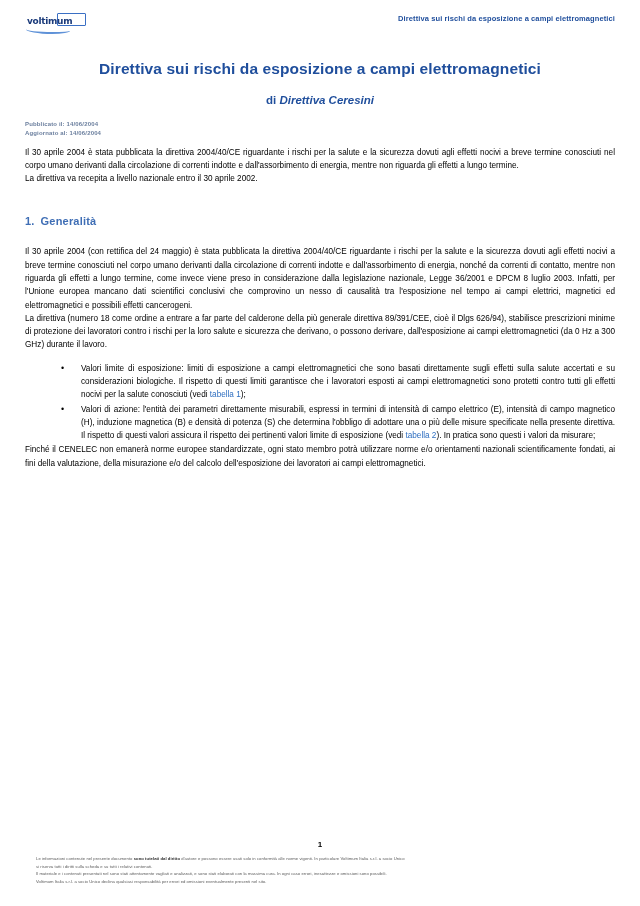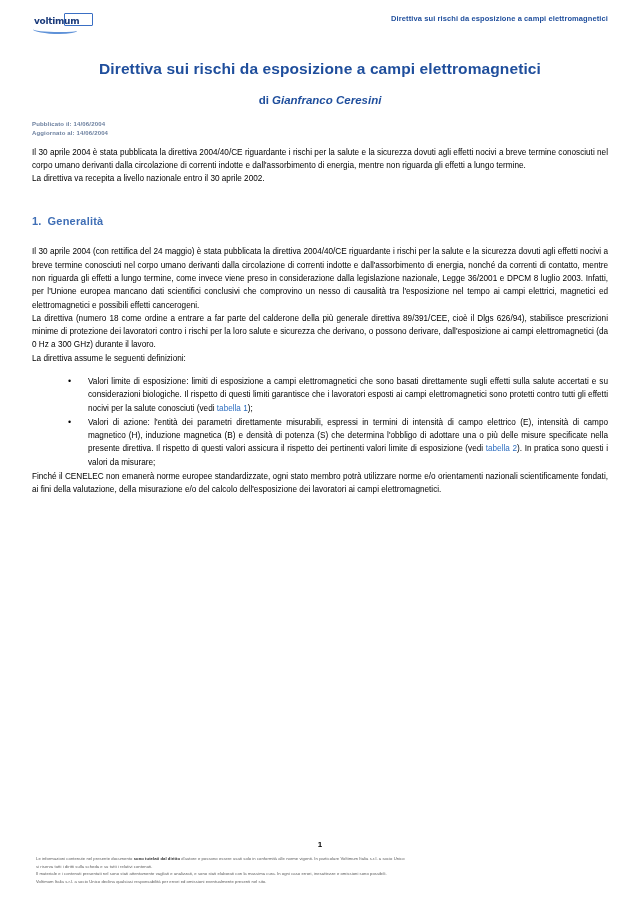--- a/index.html
+++ b/index.html
@@ -13,21 +13,21 @@
     font-family: "Liberation Sans", sans-serif;
     color: #000000;
     position: relative;
     overflow: hidden;
   }
   .page {
     position: relative;
     width: 640px;
     height: 906px;
     box-sizing: border-box;
-    padding: 0 32px;
+    padding: 0 25px;
   }
 
   
   .header {
     position: relative;
     height: 38px;
     padding-top: 12px;
   }
   .logo {
     position: absolute;
@@ -205,41 +205,40 @@
       <div class="logo-box"></div>
       <div class="logo-wordmark">voltimum</div>
       <div class="logo-swoosh"></div>
     </div>
     <div class="running-head">Direttiva sui rischi da esposizione a campi elettromagnetici</div>
   </div>
 
   <h1 class="doc-title">Direttiva sui rischi da esposizione a campi elettromagnetici</h1>
 
   <div class="byline">
-    <span>di </span><span class="name">Gianfranco Ceresini</span>
+    <span>di </span><span class="name">Direttiva Ceresini</span>
   </div>
 
   <div class="dates">
     <div>Pubblicato il: 14/06/2004</div>
     <div>Aggiornato al: 14/06/2004</div>
   </div>
 
   <div class="intro">
     <p class="body">Il 30 aprile 2004 è stata pubblicata la direttiva 2004/40/CE riguardante i rischi per la salute e la sicurezza dovuti agli effetti nocivi a breve termine conosciuti nel corpo umano derivanti dalla circolazione di correnti indotte e dall'assorbimento di energia, mentre non riguarda gli effetti a lungo termine.</p>
     <p class="body">La direttiva va recepita a livello nazionale entro il 30 aprile 2002.</p>
   </div>
 
   <h2 class="section">
     <span class="num">1.</span><span>Generalità</span>
   </h2>
 
   <div class="section-body">
     <p class="body">Il 30 aprile 2004 (con rettifica del 24 maggio) è stata pubblicata la direttiva 2004/40/CE riguardante i rischi per la salute e la sicurezza dovuti agli effetti nocivi a breve termine conosciuti nel corpo umano derivanti dalla circolazione di correnti indotte e dall'assorbimento di energia, nonché da correnti di contatto, mentre non riguarda gli effetti a lungo termine, come invece viene preso in considerazione dalla legislazione nazionale, Legge 36/2001 e DPCM 8 luglio 2003. Infatti, per l'Unione europea mancano dati scientifici conclusivi che comprovino un nesso di causalità tra l'esposizione nel tempo ai campi elettrici, magnetici ed elettromagnetici e possibili effetti cancerogeni.</p>
     <p class="body para-gap">La direttiva (numero 18 come ordine a entrare a far parte del calderone della più generale direttiva 89/391/CEE, cioè il Dlgs 626/94), stabilisce prescrizioni minime di protezione dei lavoratori contro i rischi per la loro salute e sicurezza che derivano, o possono derivare, dall'esposizione ai campi elettromagnetici (da 0 Hz a 300 GHz) durante il lavoro.</p>
-    <p class="body para-gap">La direttiva assume le seguenti definizioni:</p>
 
     <ul class="defs">
       <li>
         <span>Valori limite di esposizione: limiti di esposizione a campi elettromagnetici che sono basati direttamente sugli effetti sulla salute accertati e su considerazioni biologiche. Il rispetto di questi limiti garantisce che i lavoratori esposti ai campi elettromagnetici sono protetti contro tutti gli effetti nocivi per la salute conosciuti (vedi </span><a class="link" href="#">tabella 1</a><span>);</span>
       </li>
       <li>
         <span>Valori di azione: l'entità dei parametri direttamente misurabili, espressi in termini di intensità di campo elettrico (E), intensità di campo magnetico (H), induzione magnetica (B) e densità di potenza (S) che determina l'obbligo di adottare una o più delle misure specificate nella presente direttiva. Il rispetto di questi valori assicura il rispetto dei pertinenti valori limite di esposizione (vedi </span><a class="link" href="#">tabella 2</a><span>). In pratica sono questi i valori da misurare;</span>
       </li>
     </ul>
 

